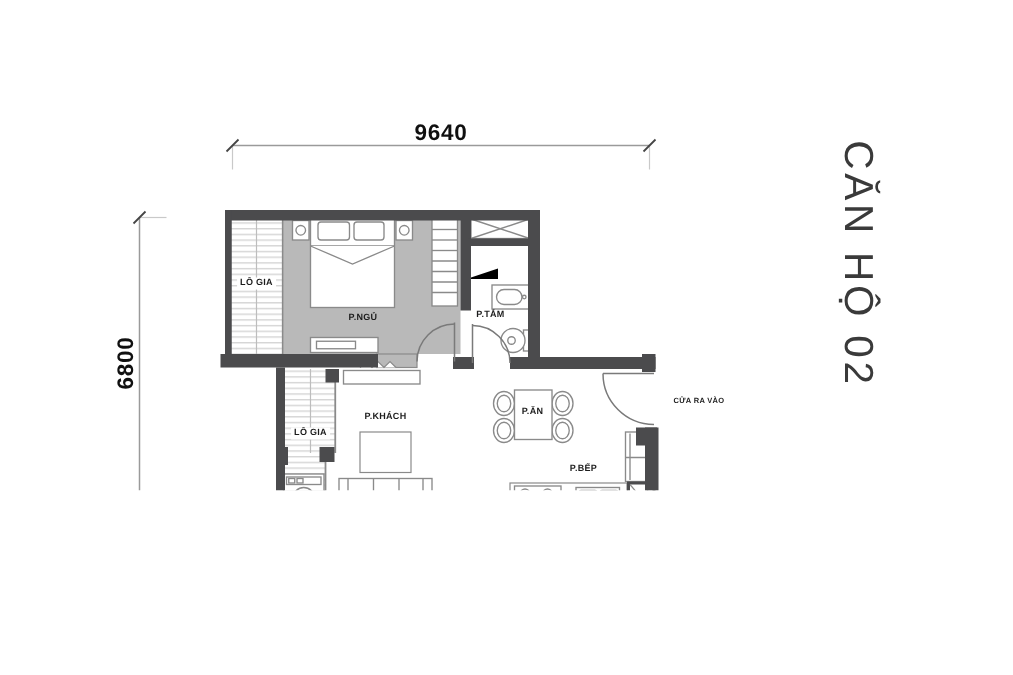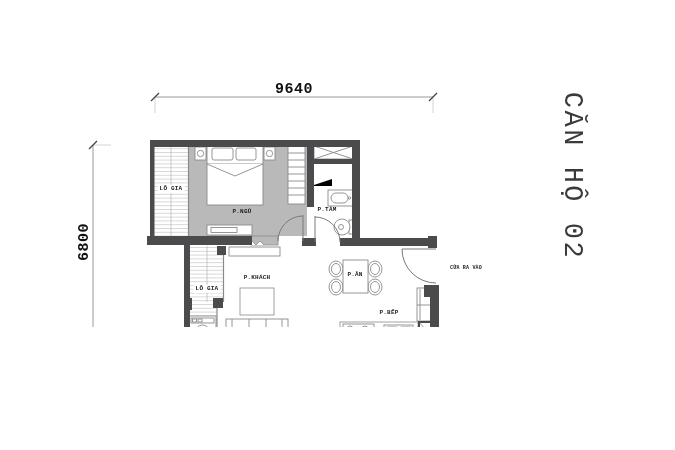--- a/index.html
+++ b/index.html
@@ -1,19 +1,19 @@
 <!DOCTYPE html>
 <html style="--wall: #4b4b4d; --bedroom-floor: #b9b9b9; --furniture-line: #8a8a8a; --hatch-line: #cdcdcd; --dimension-line: #9a9a9a; --label-text: #1c1c1c; --title-text: #3a3a3a; --background: #ffffff;"><head>
 <meta charset="utf-8">
 <style>
   html,body{margin:0;padding:0;background:#fff;}
   .canvas{
     position:relative;width:675px;height:327px;overflow:hidden;
     background:var(--background,#ffffff);
-    font-family:Liberation Mono, monospace;
+    font-family:Liberation Sans, sans-serif;
   }
   .plan-svg{position:absolute;left:0;top:0;}
   
   .wall rect{fill:var(--wall,#4b4b4d);}
   .floor{fill:var(--bedroom-floor,#b9b9b9);}
   .stroked{stroke:var(--furniture-line,#8a8a8a);stroke-width:0.8;}
   .furn rect,.furn circle,.furn ellipse,.furn path{fill:#ffffff;stroke:var(--furniture-line,#8a8a8a);stroke-width:0.9;}
   .furn line{stroke:var(--furniture-line,#8a8a8a);stroke-width:0.9;}
   .dot{fill:#777;stroke:none;}
   .door line,.door path{stroke:#7a7a7a;stroke-width:1;fill:none;}

